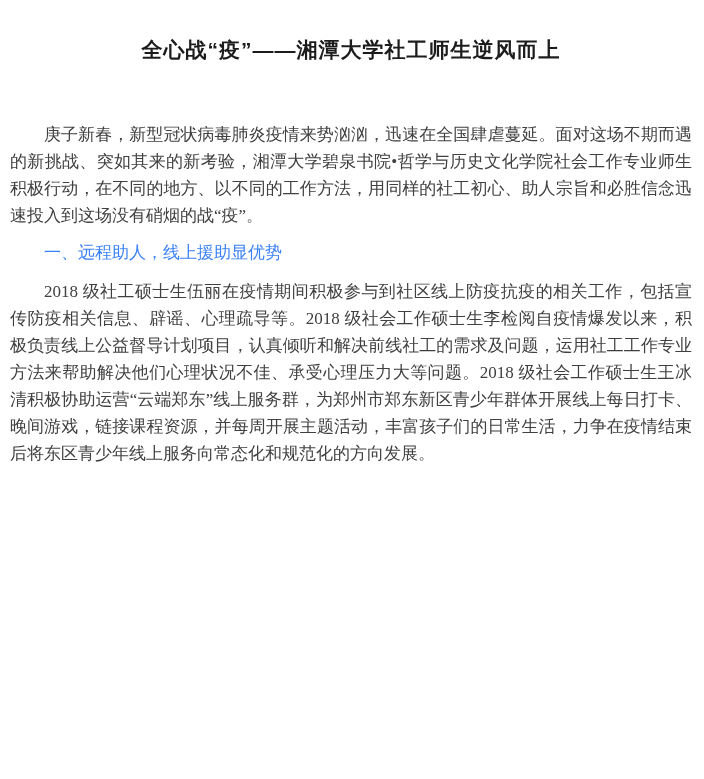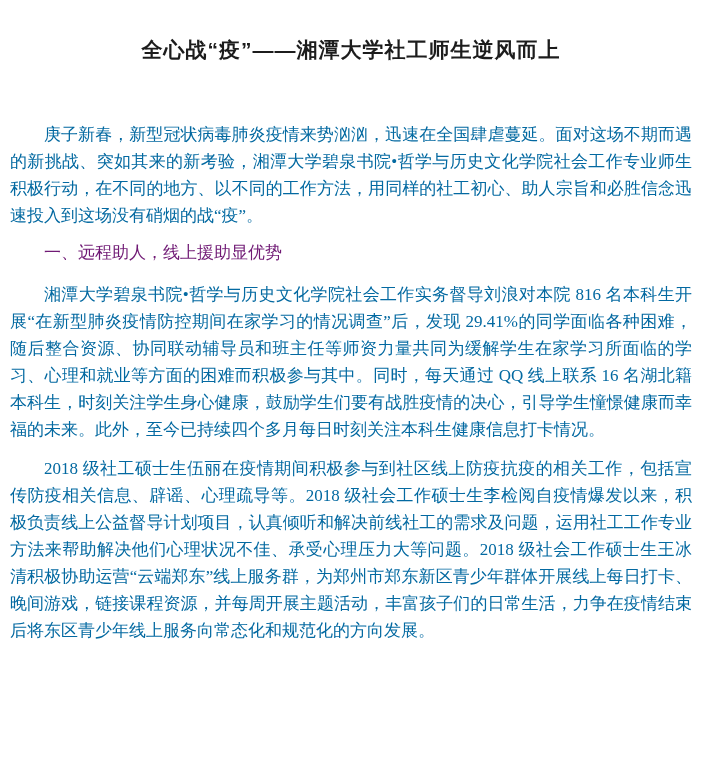--- a/index.html
+++ b/index.html
@@ -31,44 +31,43 @@
     color: #1c1c1c;
     margin: 0 0 58px 0;
   }
   .para {
     font-size: 17px;
     line-height: 27px;
     text-align: justify;
     text-justify: inter-character;
     text-indent: 2em;
     margin: 0;
-    color: #0369a1;
+    color: #404040;
     word-break: break-all;
   }
   .section-heading {
     font-size: 17px;
     line-height: 27px;
     font-weight: 400;
     text-indent: 2em;
     margin: 10px 0 0 0;
-    color: #701a75;
+    color: #3b82f6;
   }
   .mt-a { margin-top: 11px; }
   .mt-b { margin-top: 15px; }
   .mt-c { margin-top: 12px; }
 </style>
 </head>
 <body>
 
 <div class="page">
 
   <h1 class="doc-title">全心战“疫”——湘潭大学社工师生逆风而上</h1>
 
   <p class="para">庚子新春，新型冠状病毒肺炎疫情来势汹汹，迅速在全国肆虐蔓延。面对这场不期而遇的新挑战、突如其来的新考验，湘潭大学碧泉书院•哲学与历史文化学院社会工作专业师生积极行动，在不同的地方、以不同的工作方法，用同样的社工初心、助人宗旨和必胜信念迅速投入到这场没有硝烟的战“疫”。</p>
 
   <h2 class="section-heading">一、远程助人，线上援助显优势</h2>
 
 
-  <p class="para mt-b">湘潭大学碧泉书院•哲学与历史文化学院社会工作实务督导刘浪对本院 816 名本科生开展“在新型肺炎疫情防控期间在家学习的情况调查”后，发现 29.41%的同学面临各种困难，随后整合资源、协同联动辅导员和班主任等师资力量共同为缓解学生在家学习所面临的学习、心理和就业等方面的困难而积极参与其中。同时，每天通过 QQ 线上联系 16 名湖北籍本科生，时刻关注学生身心健康，鼓励学生们要有战胜疫情的决心，引导学生憧憬健康而幸福的未来。此外，至今已持续四个多月每日时刻关注本科生健康信息打卡情况。</p>
 
   <p class="para mt-c">2018 级社工硕士生伍丽在疫情期间积极参与到社区线上防疫抗疫的相关工作，包括宣传防疫相关信息、辟谣、心理疏导等。2018 级社会工作硕士生李检阅自疫情爆发以来，积极负责线上公益督导计划项目，认真倾听和解决前线社工的需求及问题，运用社工工作专业方法来帮助解决他们心理状况不佳、承受心理压力大等问题。2018 级社会工作硕士生王冰清积极协助运营“云端郑东”线上服务群，为郑州市郑东新区青少年群体开展线上每日打卡、晚间游戏，链接课程资源，并每周开展主题活动，丰富孩子们的日常生活，力争在疫情结束后将东区青少年线上服务向常态化和规范化的方向发展。</p>
 
 </div>
 
 </body></html>

